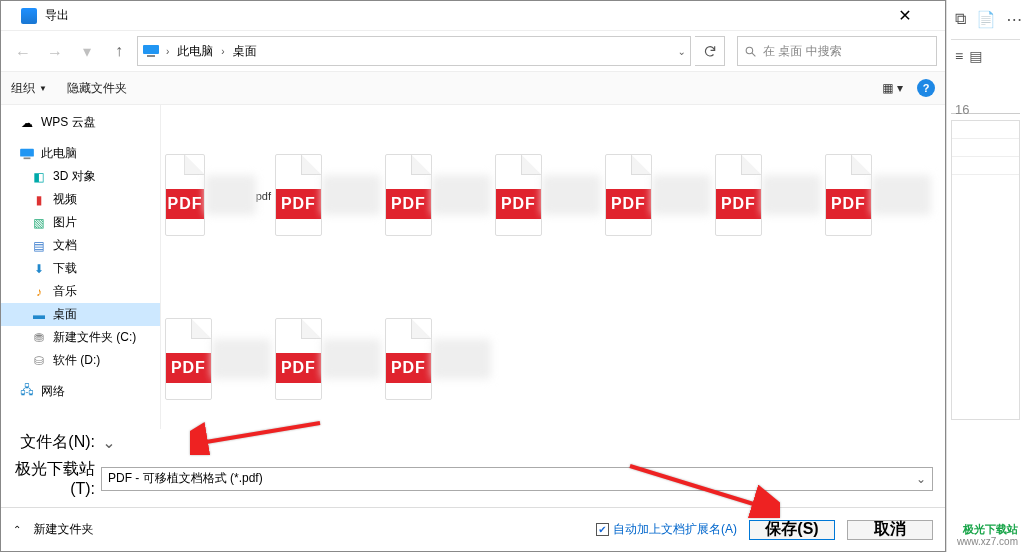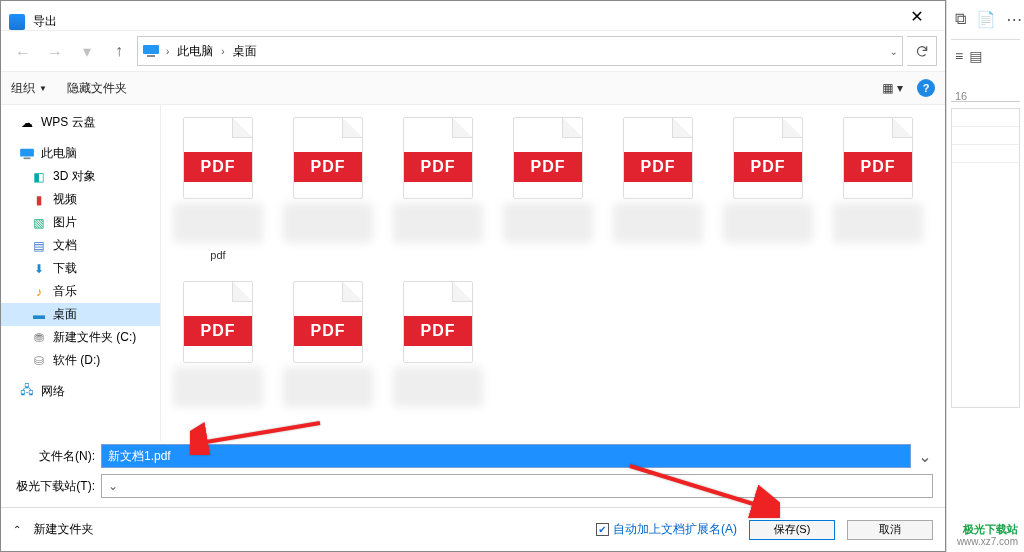--- a/index.html
+++ b/index.html
@@ -1,18 +1,18 @@
 <!DOCTYPE html>
 <html><head>
 <meta charset="utf-8">
 <style>
 * { box-sizing: border-box; margin: 0; padding: 0; font-family: "Microsoft YaHei", "Segoe UI", sans-serif; }
 body { background: #fff; width: 1024px; height: 552px; overflow: hidden; position: relative; }
 .dialog { position: absolute; left: 0; top: 0; width: 946px; height: 552px; border: 1px solid #888; background: #fff; display: flex; flex-direction: column; }
-.titlebar { height: 30px; display: flex; align-items: flex-end; padding: 0 8px; border-bottom: 1px solid #eee; }
+.titlebar { height: 30px; display: flex; align-items: center; padding: 0 20px; border-bottom: 1px solid #eee; }
 .titlebar .ticon { width: 16px; height: 16px; background: linear-gradient(#1e90ff,#1976d2); border-radius: 2px; margin-right: 8px; }
 .titlebar .ttext { font-size: 12px; flex: 1; }
 .close { width: 40px; height: 28px; display: flex; align-items: center; justify-content: center; font-size: 16px; cursor: pointer; }
 .navrow { height: 40px; display: flex; align-items: center; padding: 0 8px; gap: 4px; }
 .navbtn { width: 28px; height: 28px; display: flex; align-items: center; justify-content: center; color: #6b6b6b; }
 .navbtn.disabled { color: #c0c0c0; }
 .addr { flex: 1; height: 30px; border: 1px solid #ccc; display: flex; align-items: center; padding: 0 4px; gap: 6px; }
 .addr .pcicon { width: 18px; height: 14px; display: inline-block; }
 .crumb { font-size: 12px; padding: 2px 2px; }
 .crumbsep { font-size: 10px; color: #555; }
@@ -22,42 +22,42 @@
 .tbbtn { font-size: 12px; color: #222; display: flex; align-items: center; gap: 4px; }
 .tbright { margin-left: auto; display: flex; gap: 14px; align-items: center; }
 .body { flex: 1; display: flex; overflow: hidden; }
 .tree { width: 160px; border-right: 1px solid #eee; padding: 6px 0; overflow-y: auto; }
 .treeitem { display: flex; align-items: center; gap: 6px; font-size: 12px; padding: 3px 8px 3px 18px; cursor: default; }
 .treeitem.sel { background: #cde8ff; }
 .treeitem .ticon2 { width: 16px; height: 16px; display: flex; align-items: center; justify-content: center; font-size: 12px; }
 .treeitem.sub { padding-left: 30px; }
 .files { flex: 1; overflow: auto; padding: 8px 4px; }
 .filegrid { display: flex; flex-wrap: wrap; gap: 4px 4px; }
-.fileitem { width: 106px; height: 160px; display: flex; flex-direction: column; align-items: center; }
+.fileitem { width: 106px; height: 160px; display: flex; flex-direction: row; align-items: center; }
 .pdfic { width: 70px; height: 82px; background: #fff; border: 1px solid #ddd; border-radius: 2px; position: relative; margin-top: 4px; overflow: hidden; }
 .pdfic::before { content: ""; position: absolute; right: -1px; top: -1px; width: 20px; height: 20px; background: #f4f4f4; border-left: 1px solid #ddd; border-bottom: 1px solid #ddd; clip-path: polygon(0 0, 100% 100%, 0 100%); }
 .pdfband { position: absolute; left: 0; right: 0; top: 34px; height: 30px; background: #e0232e; color: #fff; font-weight: bold; font-size: 16px; display: flex; align-items: center; justify-content: center; letter-spacing: 1px; }
 .filelabel { font-size: 11px; color: #444; margin-top: 4px; filter: blur(4px); width: 90px; height: 40px; background: #eee; border-radius: 4px; }
 .row1label { margin-top: 6px; font-size: 11px; color: #333; }
 .formrow { display: flex; align-items: center; padding: 3px 12px; gap: 6px; }
-.formrow label { font-size: 12px; width: 82px; text-align: right; }
+.formrow label { font-size: 16px; width: 82px; text-align: right; }
 .formrow .field { flex: 1; height: 24px; border: 1px solid #7a9fd4; font-size: 12px; display: flex; align-items: center; padding: 0 6px; background: #fff; }
 .formrow .field.sel { background: #1e90ff; color: #fff; }
 .formrow .field.drop { border: 1px solid #aaa; justify-content: space-between; }
 .bottombar { height: 44px; border-top: 1px solid #ddd; display: flex; align-items: center; padding: 0 12px; gap: 12px; }
 .chev { font-size: 10px; }
 .link { color: #0066cc; font-size: 12px; }
 .chk { display: flex; align-items: center; gap: 4px; font-size: 12px; }
-.btn { width: 86px; height: 20px; border: 1px solid #aaa; background: #f5f5f5; font-size: 11px; display: flex; align-items: center; justify-content: center; }
+.btn { width: 86px; height: 20px; border: 1px solid #aaa; background: #f5f5f5; font-size: 16px; display: flex; align-items: center; justify-content: center; font-weight: bold; }
 .btn.primary { border: 1px solid #0078d7; }
 .arrow { position: absolute; pointer-events: none; filter: drop-shadow(0 0 1px rgba(0,0,0,0.3)); z-index: 50; }
 .sidepanel { position: absolute; right: 0; top: 0; width: 78px; height: 552px; background: #fff; border-left: 1px solid #ddd; padding: 6px 4px; }
 .sideicons { display: flex; gap: 10px; justify-content: flex-start; padding: 4px; }
 .sideicons span { font-size: 16px; color: #555; }
-.ruler { margin-top: 24px; height: 12px; border-bottom: 1px solid #ccc; font-size: 11px; color: #888; padding-left: 4px; }
+.ruler { margin-top: 36px; height: 12px; border-bottom: 1px solid #ccc; font-size: 13px; color: #888; padding-left: 4px; }
 .docarea { margin-top: 6px; border: 1px solid #ddd; height: 300px; background: #fff; }
 .docrow { height: 18px; border-bottom: 1px solid #eee; }
 .watermark { position: absolute; right: 6px; bottom: 4px; font-size: 11px; line-height: 1.2; text-align: right; z-index: 60; }
 .watermark .l1 { color: #1aa54a; font-weight: bold; margin-left: 28px; }
 .watermark .l2 { color: #888; font-size: 10px; }
 svg .pc-screen { fill: #2196f3; }
 svg .pc-base { fill: #888; }
 </style>
 </head>
 <body>
@@ -83,20 +83,27 @@
       <span class="crumb">此电脑</span>
       <span class="crumbsep">›</span>
       <span class="crumb">桌面</span>
       <span style="margin-left:auto;color:#666;font-size:10px">⌄</span>
     </div>
     <div class="refresh">
       <svg width="14" height="14" viewBox="0 0 24 24">
           <path fill="none" stroke="#555" stroke-width="2" d="M20 11a8 8 0 10-2 7M20 4v7h-7"></path>
         </svg>
     </div>
+    <div class="search">
+      <svg width="13" height="13" viewBox="0 0 24 24">
+          <circle cx="10" cy="10" r="6" fill="none" stroke="#888" stroke-width="2"></circle>
+          <line x1="15" y1="15" x2="21" y2="21" stroke="#888" stroke-width="2"></line>
+        </svg>
+      <span>在 桌面 中搜索</span>
+    </div>
   </div>
 
   <div class="toolbar">
     <span class="tbbtn">
         <span>组织</span> 
         <span style="font-size:8px">▼</span>
       </span>
     <span class="tbbtn">隐藏文件夹</span>
     <div class="tbright">
       <span style="font-size:12px;color:#333">▦ ▾</span>
@@ -227,28 +234,26 @@
               <div class="pdfband">PDF</div>
             </div>
             <div class="filelabel"></div>
           </div>
       </div>
     </div>
   </div>
 
   <div class="formrow">
     <label>文件名(N):</label>
-    <div class="field sel">
-        <span>新文档1.pdf</span>
-      </div>
     <span style="width:16px;text-align:center;color:#666">⌄</span>
   </div>
   <div class="formrow" style="margin-bottom:6px">
     <label>极光下载站(T):</label>
     <div class="field drop">
+        <span>PDF - 可移植文档格式 (*.pdf)</span>
         <span style="color:#666">⌄</span>
       </div>
   </div>
 
   <div class="bottombar">
     <span class="chev">⌃</span>
     <span style="font-size:12px">新建文件夹</span>
     <div class="chk" style="margin-left:auto">
       <span style="width:13px;height:13px;border:1px solid #555;display:flex;align-items:center;justify-content:center;font-size:10px;color:#1669d6">✔</span>
       <span class="link">自动加上文档扩展名(A)</span>

